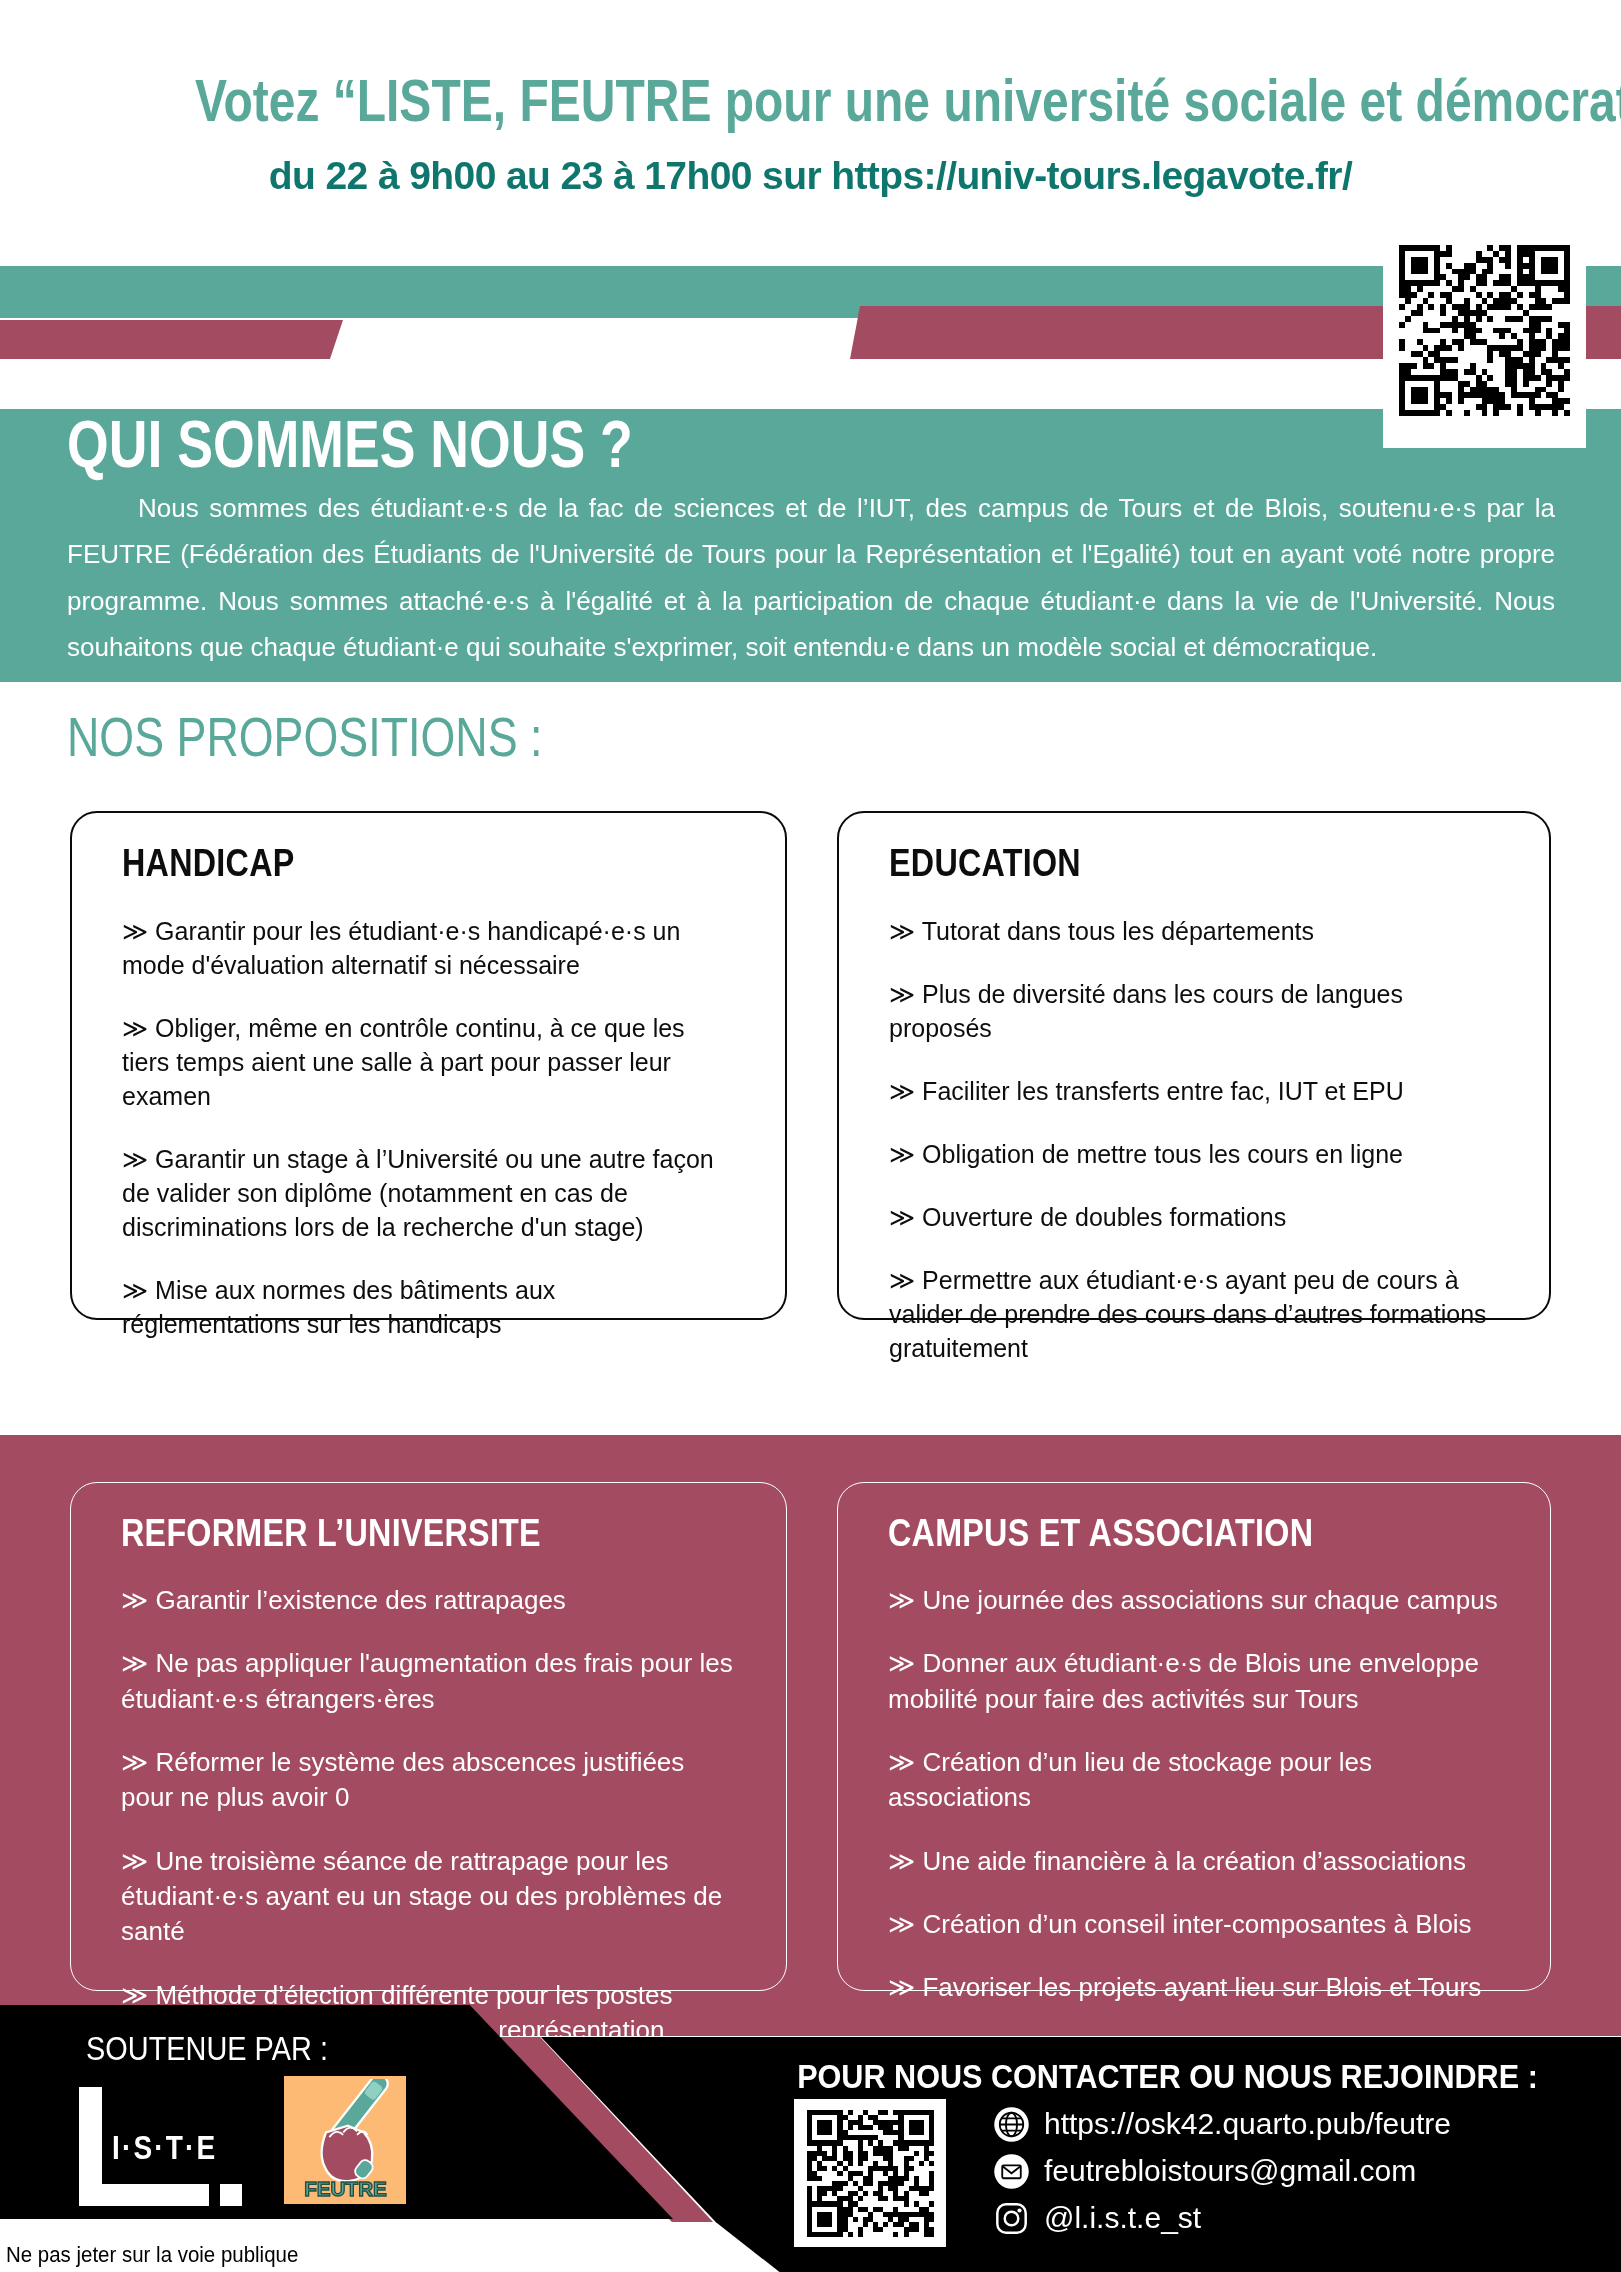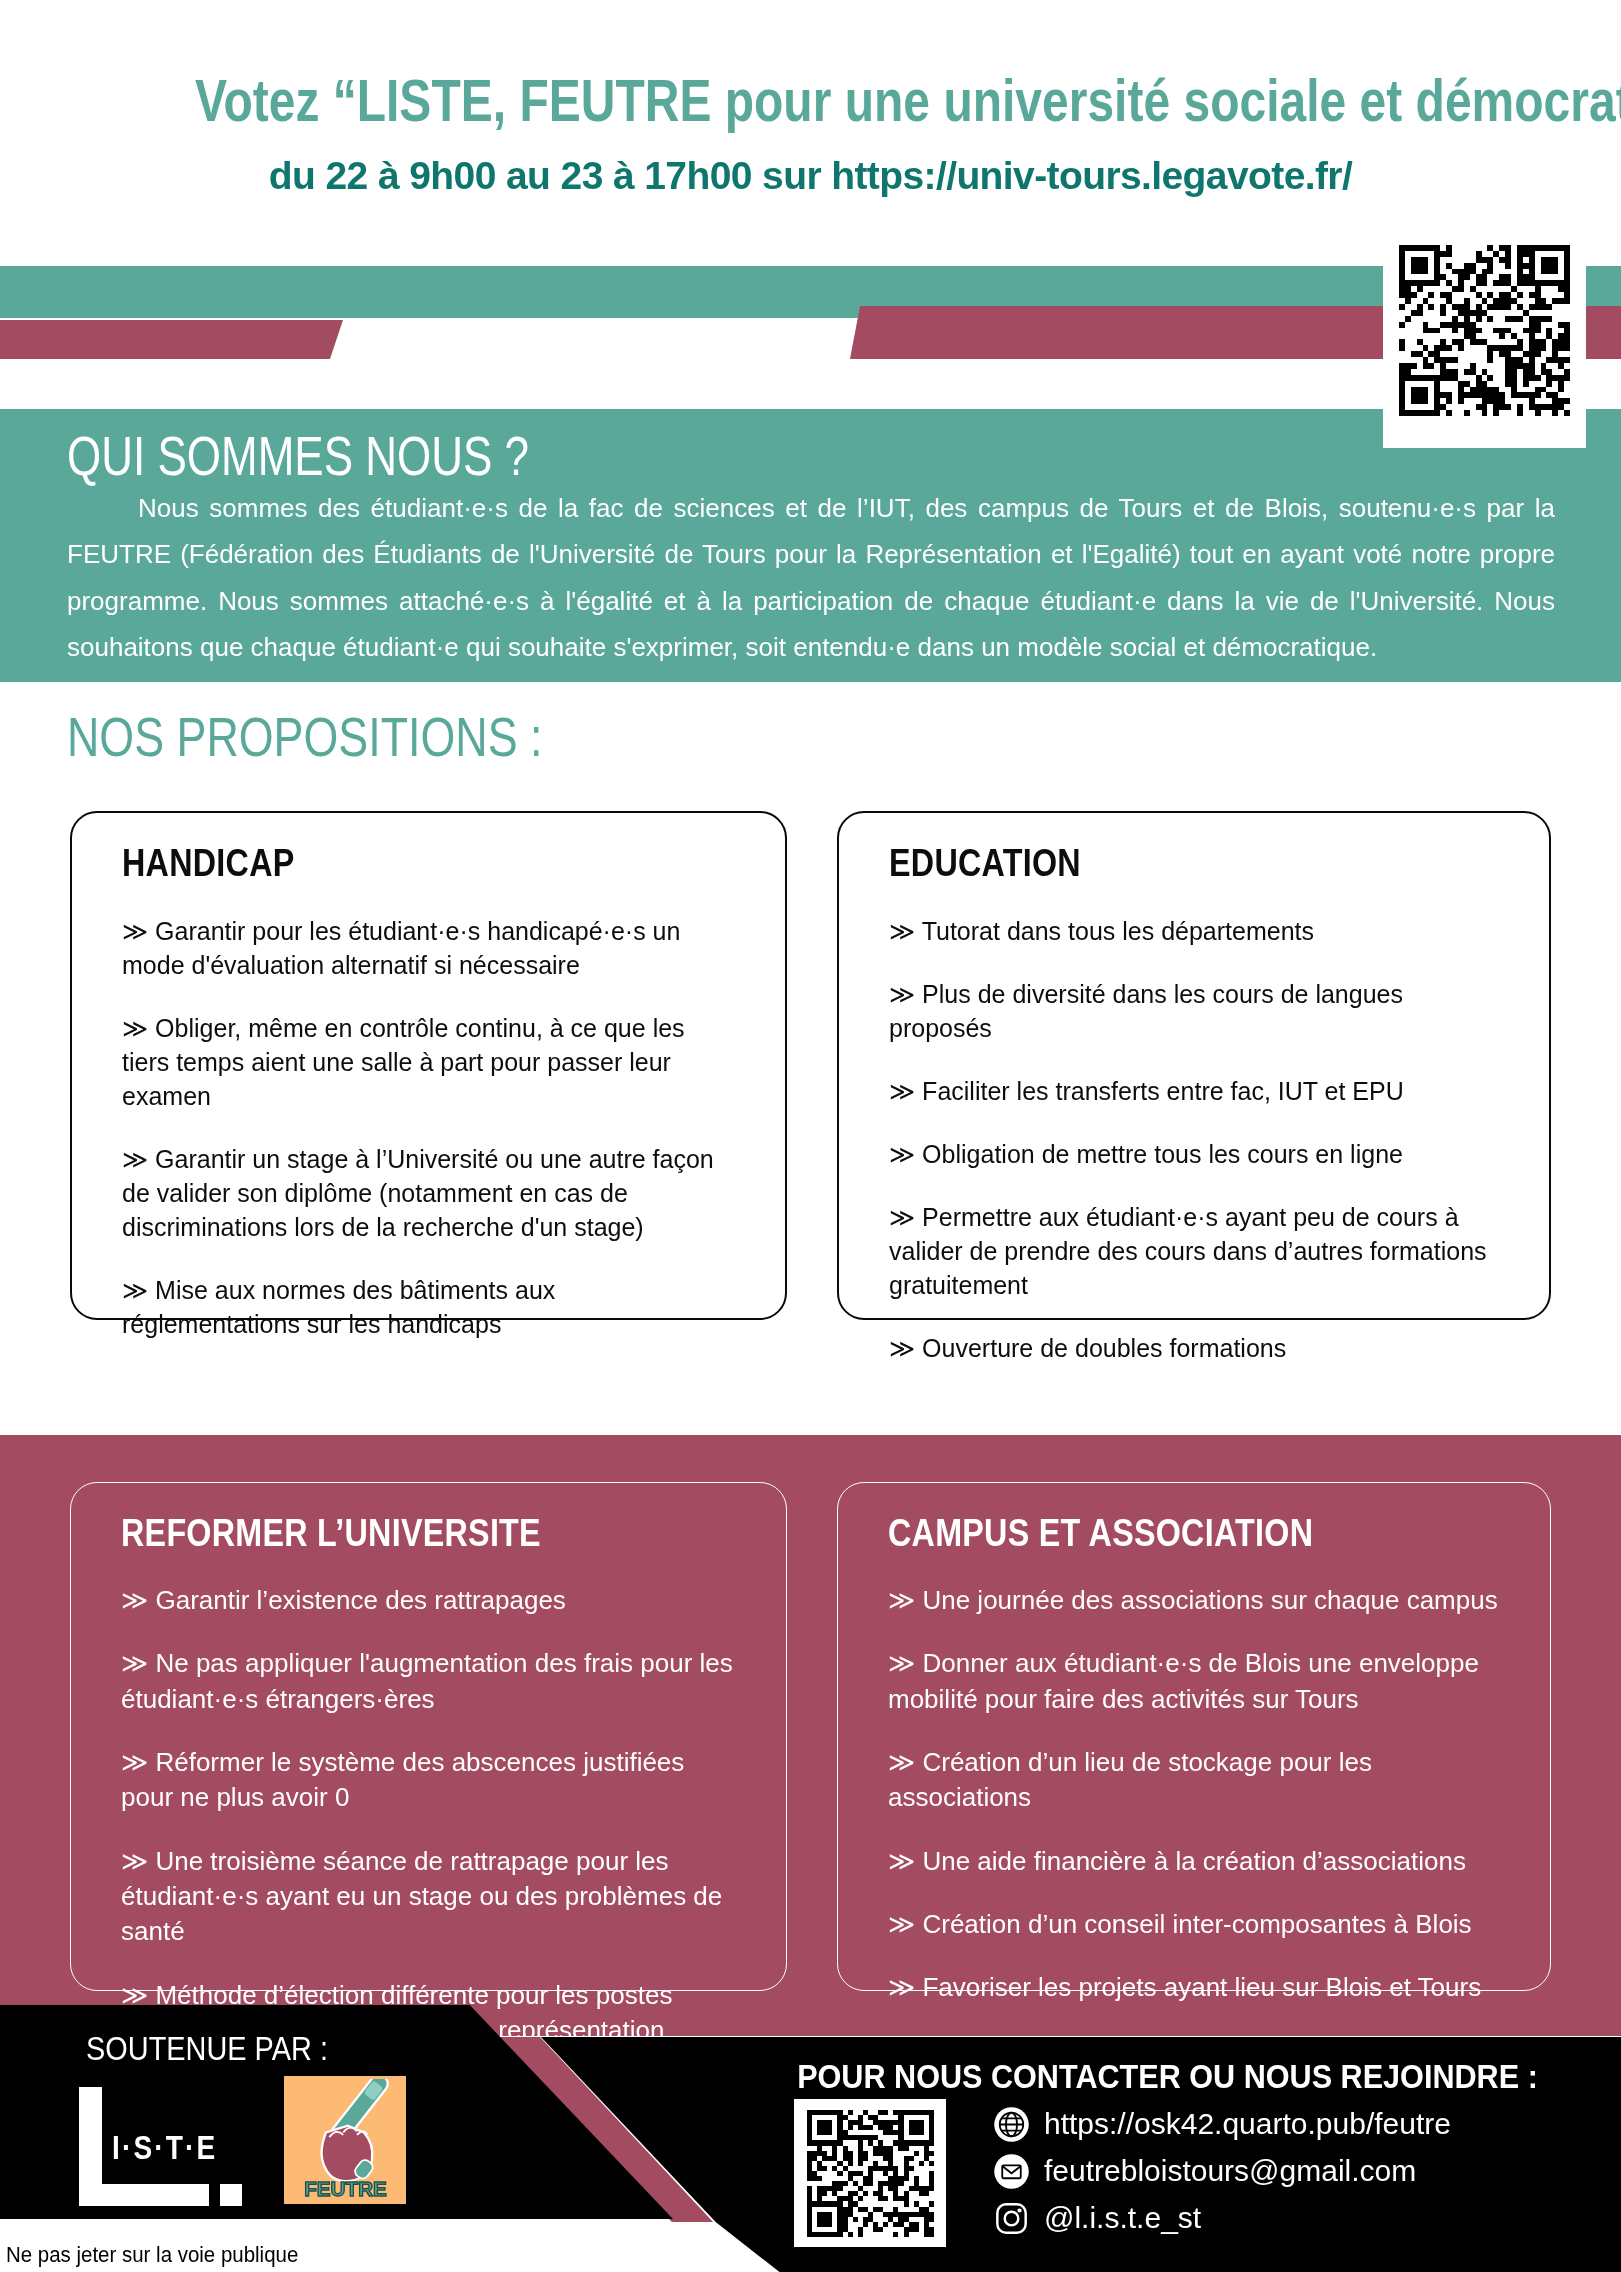--- a/index.html
+++ b/index.html
@@ -21,21 +21,21 @@
   
   .band-teal{top:266px;left:0;width:1621px;height:52px;}
   .stripe-maroon-left{top:320px;left:0;width:343px;height:39px;clip-path:polygon(0 0,100% 0,96.2% 100%,0 100%);}
   .stripe-maroon-right{top:306px;left:850px;width:771px;height:53px;clip-path:polygon(1.3% 0,100% 0,100% 100%,0 100%);}
 
   .qrbox-top{top:213px;left:1383px;width:203px;height:235px;background:#fff;display:flex;align-items:center;justify-content:center;}
   .qr{display:block;}
 
   
   .hero{top:409px;left:0;width:1621px;height:273px;}
-  .hero-heading{top:429px;left:67px;font-size:55px;font-weight:400;color:#fff;line-height:1;}
+  .hero-heading{top:410px;left:67px;font-size:67px;font-weight:700;color:#fff;line-height:1;}
   .hero-body{top:485px;left:67px;width:1488px;color:#fff;font-size:26px;line-height:1.78;text-align:justify;text-indent:71px;}
 
   
   .props-heading{top:709px;left:67px;font-size:56px;font-weight:400;line-height:1;}
 
   .card{box-sizing:border-box;border-radius:27px;padding:30px 50px;}
   .card.light{background:#ffffff;border:2.5px solid #0a0a0a;color:#0d0d0d;}
   .card.dark{background:transparent;border:1.9px solid #ffffff;color:#ffffff;margin-top:28px;}
   .card h2{margin:0;font-size:38px;font-weight:700;letter-spacing:0.3px;line-height:1.1;}
   .card p{margin:29px 0 0 0;font-size:25px;line-height:1.36;}
@@ -456,22 +456,22 @@
   <p>≫ Garantir un stage à l’Université ou une autre façon de valider son diplôme (notamment en cas de discriminations lors de la recherche d'un stage)</p>
   <p>≫ Mise aux normes des bâtiments aux réglementations sur les handicaps</p>
 </div>
 
 <div class="abs card light card-education">
   <h2><span class="cx85">EDUCATION</span></h2>
   <p>≫ Tutorat dans tous les départements</p>
   <p>≫ Plus de diversité dans les cours de langues proposés</p>
   <p>≫ Faciliter les transferts entre fac, IUT et EPU</p>
   <p>≫ Obligation de mettre tous les cours en ligne</p>
+  <p>≫ Ouverture de doubles formations</p>
   <p>≫ Permettre aux étudiant·e·s ayant peu de cours à valider de prendre des cours dans d’autres formations gratuitement</p>
-  <p>≫ Ouverture de doubles formations</p>
 </div>
 
 <div class="abs maroon-wrap" style="background:#A34B60;"></div>
 
 <div class="abs card dark card-reformer">
   <h2><span class="cx85">REFORMER L’UNIVERSITE</span></h2>
   <p>≫ Garantir l’existence des rattrapages</p>
   <p>≫ Ne pas appliquer l'augmentation des frais pour les étudiant·e·s étrangers·ères</p>
   <p>≫ Réformer le système des abscences justifiées pour ne plus avoir 0</p>
   <p>≫ Une troisième séance de rattrapage pour les étudiant·e·s ayant eu un stage ou des problèmes de santé</p>

